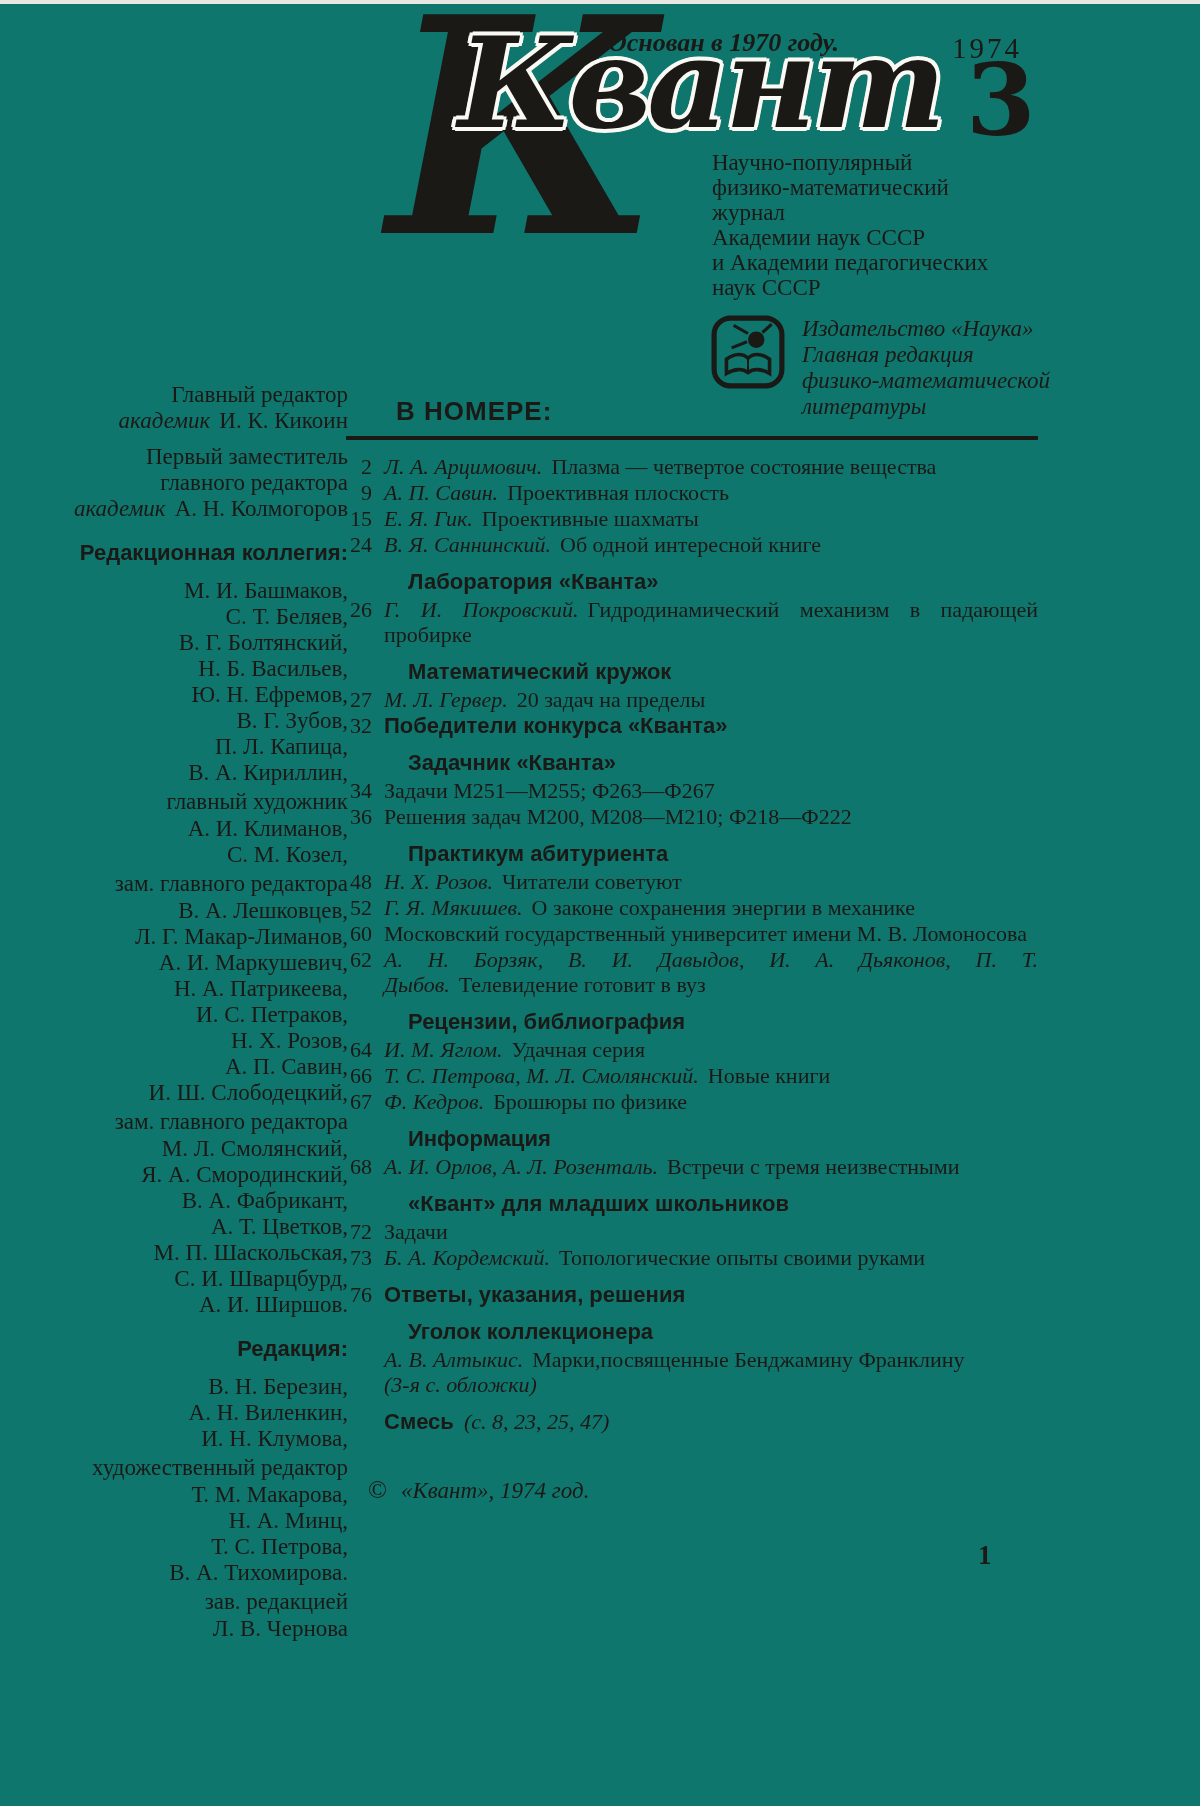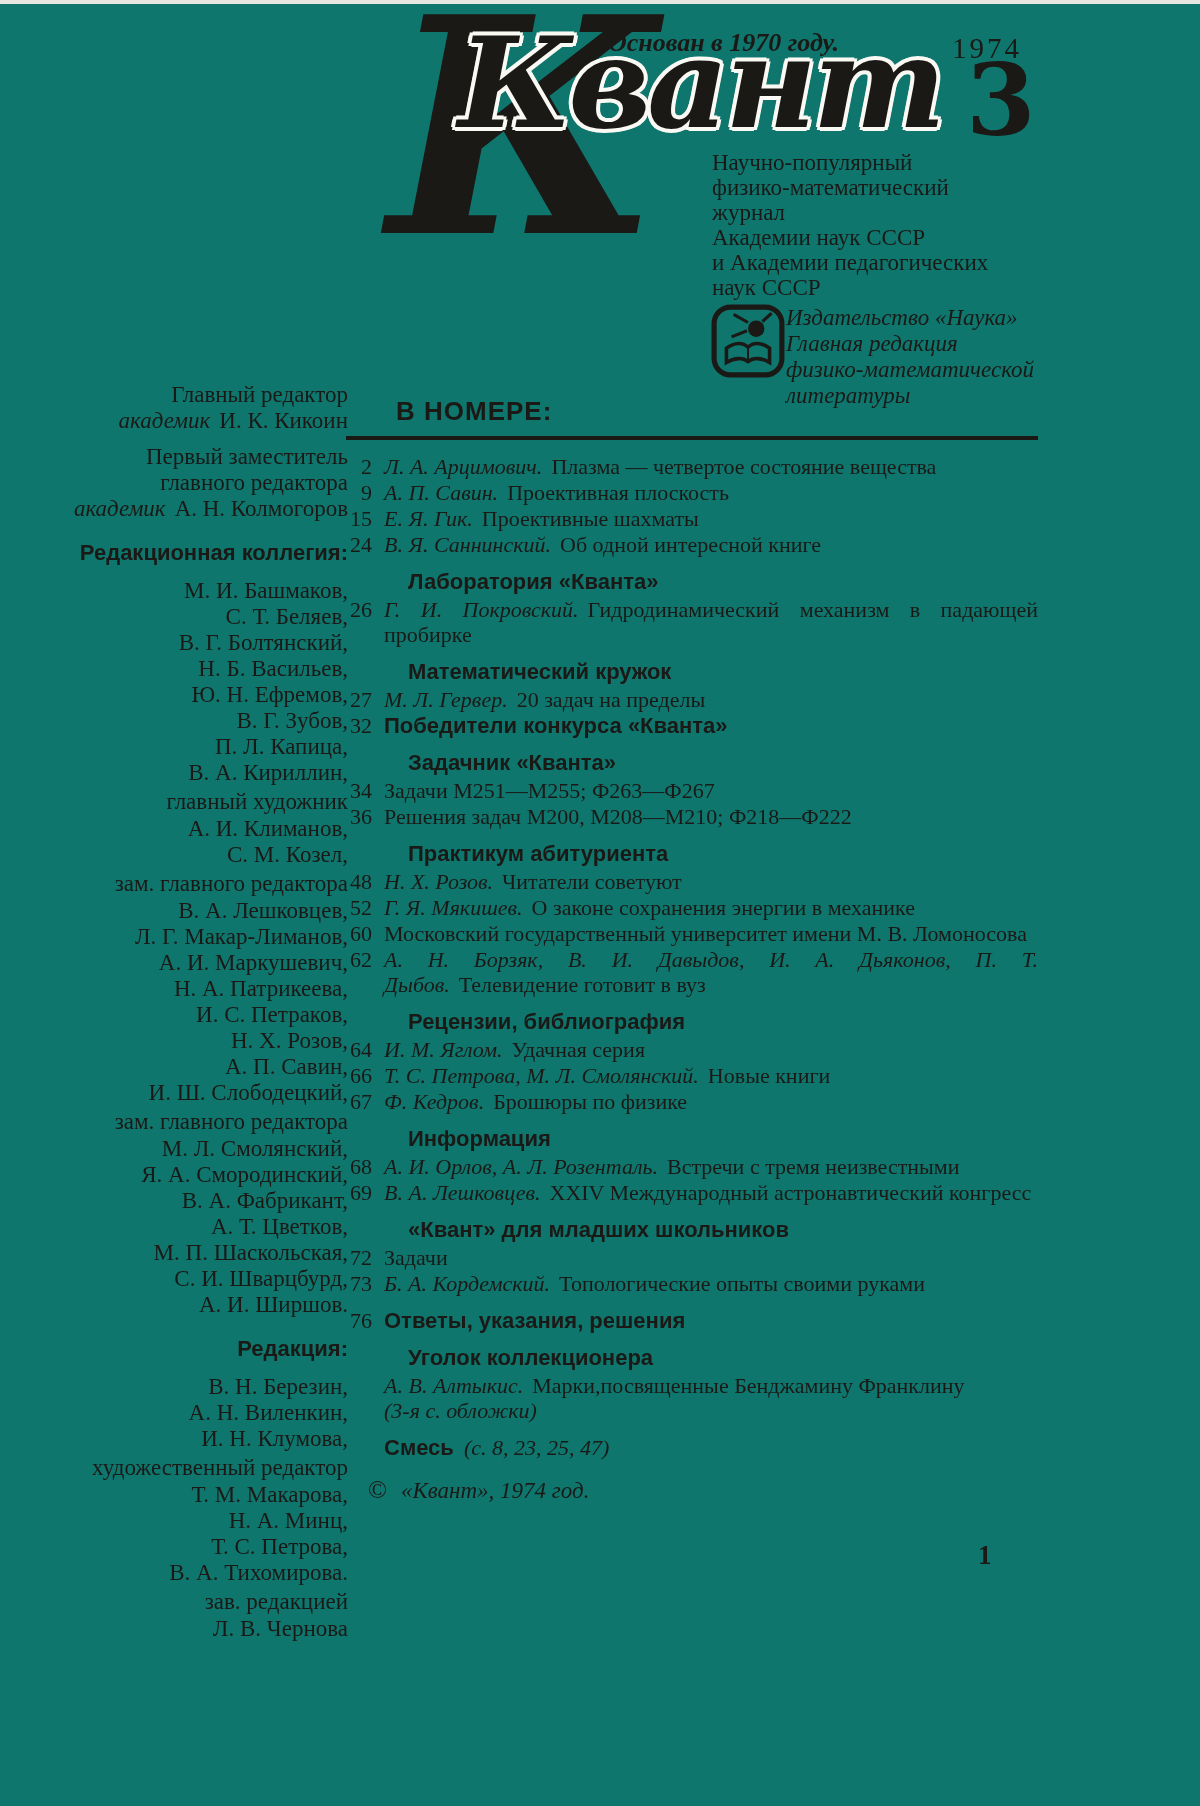--- a/index.html
+++ b/index.html
@@ -12,21 +12,21 @@
   .year { position:absolute; left:952px; top:28px; font-size:29px; letter-spacing:3px; }
   .issue { position:absolute; left:966px; top:46px; font-size:100px; font-weight:bold; font-family:"DejaVu Serif", serif; line-height:1; }
 
   .logo { position:absolute; left:398px; top:26px; width:430px; height:215px; }
   .logo-k { position:absolute; left:-10px; top:-52px; font-size:300px; line-height:1; font-weight:bold; font-style:italic; font-family:"DejaVu Serif", serif; }
   .logo-word { position:absolute; left:60px; top:-10px; font-size:126px; line-height:1; font-weight:bold; font-style:italic; font-family:"DejaVu Serif", serif; letter-spacing:-4px;
     text-shadow: 4px 0 0 #faf9f4, -4px 0 0 #faf9f4, 0 4px 0 #faf9f4, 0 -4px 0 #faf9f4,
                  3px 3px 0 #faf9f4, -3px -3px 0 #faf9f4, 3px -3px 0 #faf9f4, -3px 3px 0 #faf9f4; }
 
   .subtitle { position:absolute; left:712px; top:146px; font-size:23px; line-height:25px; }
-  .publisher { position:absolute; left:710px; top:299px; display:flex; gap:0; align-items:flex-start; }
+  .publisher { position:absolute; left:710px; top:310px; display:flex; gap:16px; align-items:flex-start; }
   .pub-icon { width:76px; height:76px; flex:none; }
   .pub-text { font-size:23px; font-style:italic; line-height:26px; padding-top:2px; }
 
   
   .lc { position:absolute; left:34px; top:378px; width:314px; font-size:23px; line-height:26px;text-align:right; }
   .lc .row { display:block; }
   .lc .row.gap { margin-top:10px; }
   .lc .row.head { font-family:"Liberation Sans", sans-serif; font-weight:bold; font-size:22px; margin:18px 0 12px; }
   .lc .row.role { margin:3px 0 1px; }
 
@@ -230,24 +230,20 @@
           <div class="body"><span class="em">Ф. Кедров.</span><span class="main">Брошюры по физике</span></div>
         </div>
         <div class="row section">
           <span class="num"></span>
           <div class="body"><span class="bold">Информация</span></div>
         </div>
         <div class="row">
           <span class="num">68</span>
           <div class="body"><span class="em">А. И. Орлов, А. Л. Розенталь.</span><span class="main">Встречи с тремя неизвестными</span></div>
         </div>
-        <div class="row">
-          <span class="num">69</span>
-          <div class="body"><span class="em">В. А. Лешковцев.</span><span class="main">XXIV Международный астронавтический конгресс</span></div>
-        </div>
         <div class="row section">
           <span class="num"></span>
           <div class="body"><span class="bold">«Квант» для младших школьников</span></div>
         </div>
         <div class="row">
           <span class="num">72</span>
           <div class="body"><span class="main">Задачи</span></div>
         </div>
         <div class="row">
           <span class="num">73</span>

